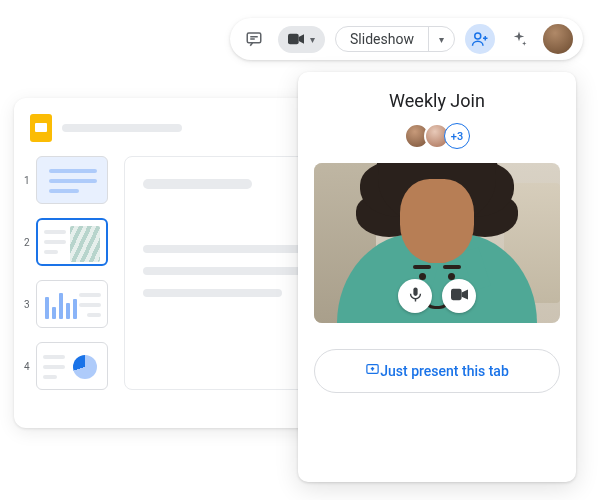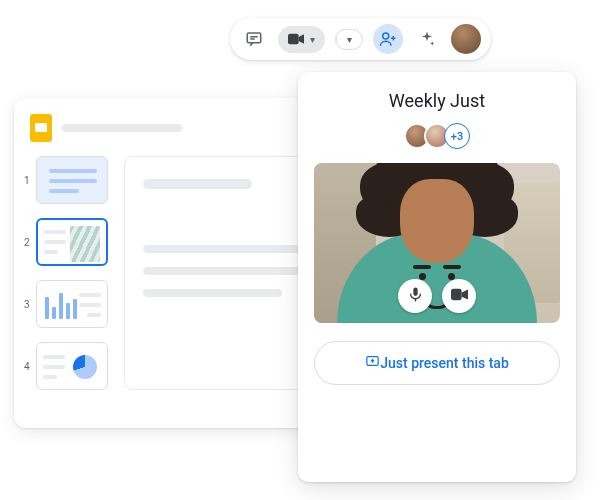--- a/index.html
+++ b/index.html
@@ -265,21 +265,21 @@
   .present-btn {
     width: 246px;
     background:#fff;
     color:#1a73e8;
     border:1px solid #dadce0;
     border-radius: 22px;
     padding: 12px 0;
     font-size: 14px;
     font-weight:500;
     font-family:inherit;
-    display:flex; align-items:center; justify-content:center; gap:0;
+    display:flex; align-items:center; justify-content:center; gap:0;margin-top:8px;
   }
   .present-btn svg { width:15px; height:15px; }
 </style>
 </head>
 <body>
 
 <div class="toolbar">
   <div class="iconbtn chat-icon">
     <svg viewBox="0 0 24 24" fill="none" stroke="currentColor" stroke-width="2">
       <rect x="3" y="4" width="18" height="13" rx="2"></rect>
@@ -290,20 +290,21 @@
   <div class="cam-pill">
     <span>
       <svg viewBox="0 0 24 16" fill="currentColor">
         <rect x="0" y="0" width="16" height="16" rx="3"></rect>
         <path d="M16 5 L24 1 V15 L16 11 Z"></path>
       </svg>
     </span>
     <span class="caret">▾</span>
   </div>
   <div class="slideshow-group">
+    <div class="slideshow-main">Slideshow</div>
     <div class="slideshow-caret">
       <span>▾</span>
     </div>
   </div>
   <div class="share-btn">
     <svg viewBox="0 0 24 24" fill="none" stroke="currentColor" stroke-width="2">
       <circle cx="9" cy="8" r="4"></circle>
       <path d="M2 21c0-3.3 3.1-6 7-6s7 2.7 7 6"></path>
       <path d="M19 8v6M16 11h6"></path>
     </svg>
@@ -376,21 +377,21 @@
       <div class="ctitle"></div>
       <div style="height:28px"></div>
       <div class="cline"></div>
       <div class="cline"></div>
       <div class="cline short"></div>
     </div>
   </div>
 </div>
 
 <div class="meet">
-  <div class="meet-title">Weekly Just</div>
+  <div class="meet-title">Weekly Join</div>
 
   <div class="attendees">
     <div class="att"></div>
     <div class="att"></div>
     <div class="more">+3</div>
   </div>
 
   <div class="video">
     <div class="room-left"></div>
     <div class="room-right"></div>

